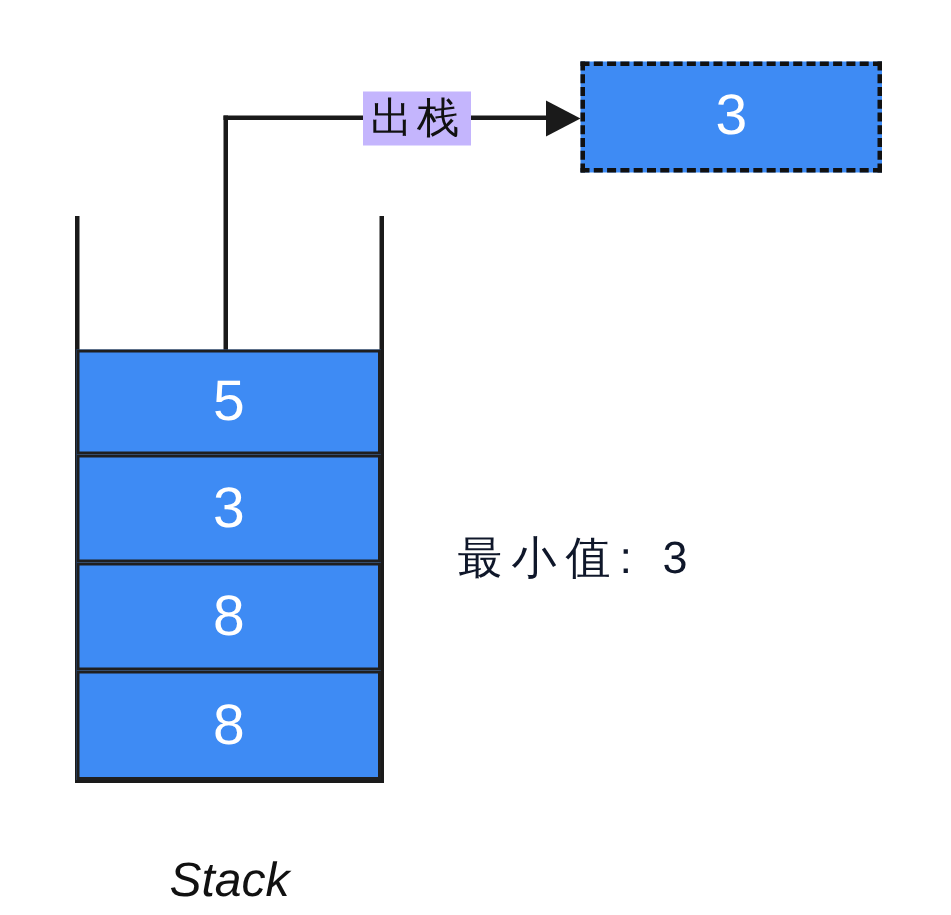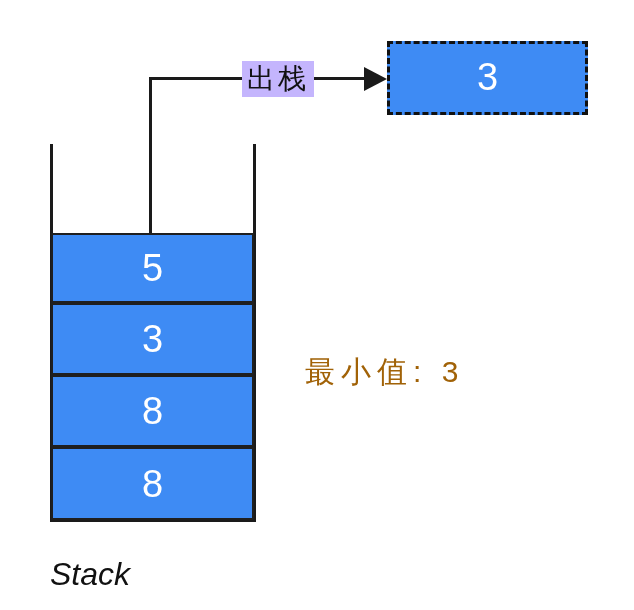--- a/index.html
+++ b/index.html
@@ -110,31 +110,31 @@
   .cell-0 { top: 233px; height: 70px; }
   .cell-1 { top: 303px; height: 72px; }
   .cell-2 { top: 375px; height: 72px; }
   .cell-3 { top: 447px; height: 73px; }
 
   
   .min-label {
     position: absolute;
     left: 305px;
     top: 352px;
-    color: #a16207;
+    color: #0f172a;
     font-size: 30px;
     letter-spacing: 6px;
     white-space: nowrap;
   }
   .stack-title {
     position: absolute;
     left: 50px;
-    top: 556px;
+    top: 568px;
     width: 206px;
-    text-align: left;
+    text-align: center;
     color: #111111;
     font-size: 32px;
     font-style: italic;
   }
 </style>
 </head>
 <body>
 
 <div class="stage">
 

